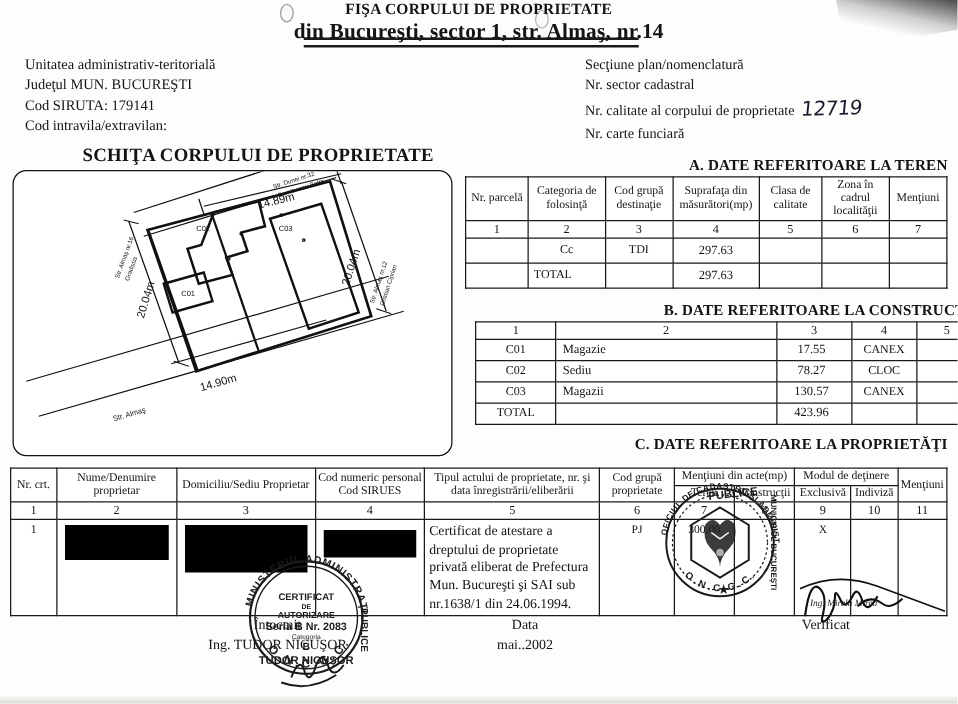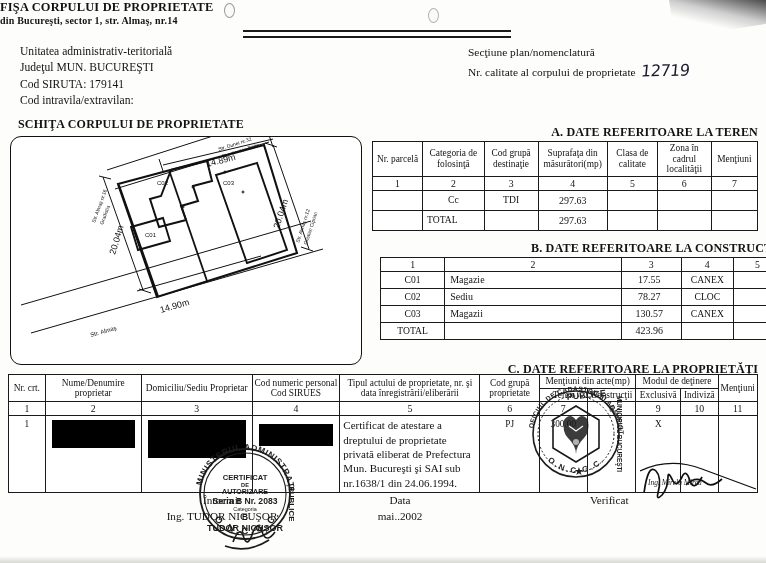--- a/index.html
+++ b/index.html
@@ -31,27 +31,27 @@
     position:absolute; left:224px; top:3px;
     width:11px; height:15px; border:1.4px solid #9a9a9a;
     border-radius:50%;
     background:#fafafa;
   }
   .punch-hole.b{ left:428px; top:8px; border-color:#b4b4b4; }
 
   
   .doc-title{
     position:absolute; left:0; right:0; top:0;
-    text-align:left;
+    text-align:center;
     font-weight:bold;
     font-size:12.4px;
     letter-spacing:.2px;
     line-height:1.22;
   }
-  .doc-title .l2{ font-size:10px; }
+  .doc-title .l2{ font-size:17px; }
   .title-rules{
     position:absolute; left:243px; top:30px; width:268px;
   }
   .title-rules .r1{ height:2.4px; background:#1a1a1a; margin-bottom:4px; }
   .title-rules .r2{ height:1.6px; background:#1a1a1a; }
 
   .hdr-left{
     position:absolute; left:20px; top:44px;
     font-size:11.6px; line-height:1.42;
   }
@@ -65,22 +65,22 @@
     font-size:16px;
     margin-left:5px;
     letter-spacing:-.5px;
     color:#1b1b2e;
     display:inline-block;
     transform:skewX(-7deg) rotate(-1.2deg);
   }
 
   
   .sketch-title{
-    position:absolute; left:18px; top:117px; width:345px;
-    text-align:left; font-weight:bold; font-size:12px;
+    position:absolute; left:34px; top:117px; width:345px;
+    text-align:center; font-weight:bold; font-size:15px;
     letter-spacing:.2px;
   }
   .sketch-box{
     position:absolute; left:10px; top:136px;
     width:352px; height:229px;
     border:1.5px solid #111;
     border-radius:11px;
     background:#fff;
     overflow:hidden;
   }
@@ -112,43 +112,43 @@
   .secA .sec-title{ margin-bottom:1px; }
   .secA td.val{ font-size:10px; }
   .secA .lbl-left{ text-align:left; padding-left:4px; }
 
   .secB{ position:absolute; left:380px; top:225px; width:402px;margin-top:16px; }
   .secB .sec-title{ margin-bottom:1px; }
   .secB td.name{ text-align:left; padding-left:5px; font-size:10px; }
   .secB td.num{ text-align:center; padding-right:6px; font-size:10px; }
 
   .secC-title{
-    position:absolute; left:380px; top:362px; width:378px;
+    position:absolute; left:380px; top:348px; width:378px;
   }
   .secC{
     position:absolute; left:8px; top:374px; width:750px;
   }
   .secC table.grid{ font-size:9.3px; }
   .secC th{ font-size:9.3px; }
   .secC td.actcell{
     text-align:left; padding:2px 3px; font-size:11px;
     line-height:1.3; vertical-align:top; height:64px;
   }
   .secC td.tall{ height:64px; vertical-align:top; }
   .redact{
     display:block; background:#000; height:28px; margin:3px 4px 0 4px;
   }
   .redact.tall{ height:38px; }
   .redact.short{ height:22px; margin-top:7px; }
 
   
   .foot{ position:absolute; font-size:11.2px; text-align:center; line-height:1.45; }
   .foot-intocmit{ left:122px; top:492px; width:200px; }
-  .foot-data{ left:320px; top:492px; width:160px; }
-  .foot-verificat{ left:590px; top:492px; width:90px; text-align:left; }
+  .foot-data{ left:340px; top:492px; width:160px; }
+  .foot-verificat{ left:590px; top:492px; width:90px; text-align:right; }
 
   
   .stamp-wrap{ position:absolute; pointer-events:none; }
   .stamp1{ left:185px; top:434px; }
   .stamp2{ left:519px; top:378px; }
   .sig-ink{
     position:absolute; left:640px; top:455px;
     font-family:"DejaVu Sans", sans-serif;
     pointer-events:none;
   }
@@ -177,23 +177,25 @@
 
   <div class="hdr-left">
     <div>Unitatea administrativ-teritorială</div>
     <div>Judeţul MUN. BUCUREŞTI</div>
     <div>Cod SIRUTA: 179141</div>
     <div>Cod intravila/extravilan:</div>
   </div>
 
   <div class="hdr-right">
     <div class="row">Secţiune plan/nomenclatură</div>
+    <div class="row">Nr. sector cadastral</div>
     <div class="row">
       <span>Nr. calitate al corpului de proprietate</span><span class="handwrite">12719</span>
     </div>
+    <div class="row">Nr. carte funciară</div>
   </div>
 
   <div class="sketch-title">SCHIŢA CORPULUI DE PROPRIETATE</div>
   <div class="sketch-box">
     <svg width="352" height="229" viewBox="0 0 352 229">
       <g fill="none" stroke="#111" stroke-width="1">
 
         <line x1="96" y1="33" x2="205" y2="-2" stroke-width="1"></line>
         <line x1="104" y1="52" x2="258" y2="5"></line>
         <line x1="10" y1="168" x2="300" y2="84" stroke-width="1"></line>

